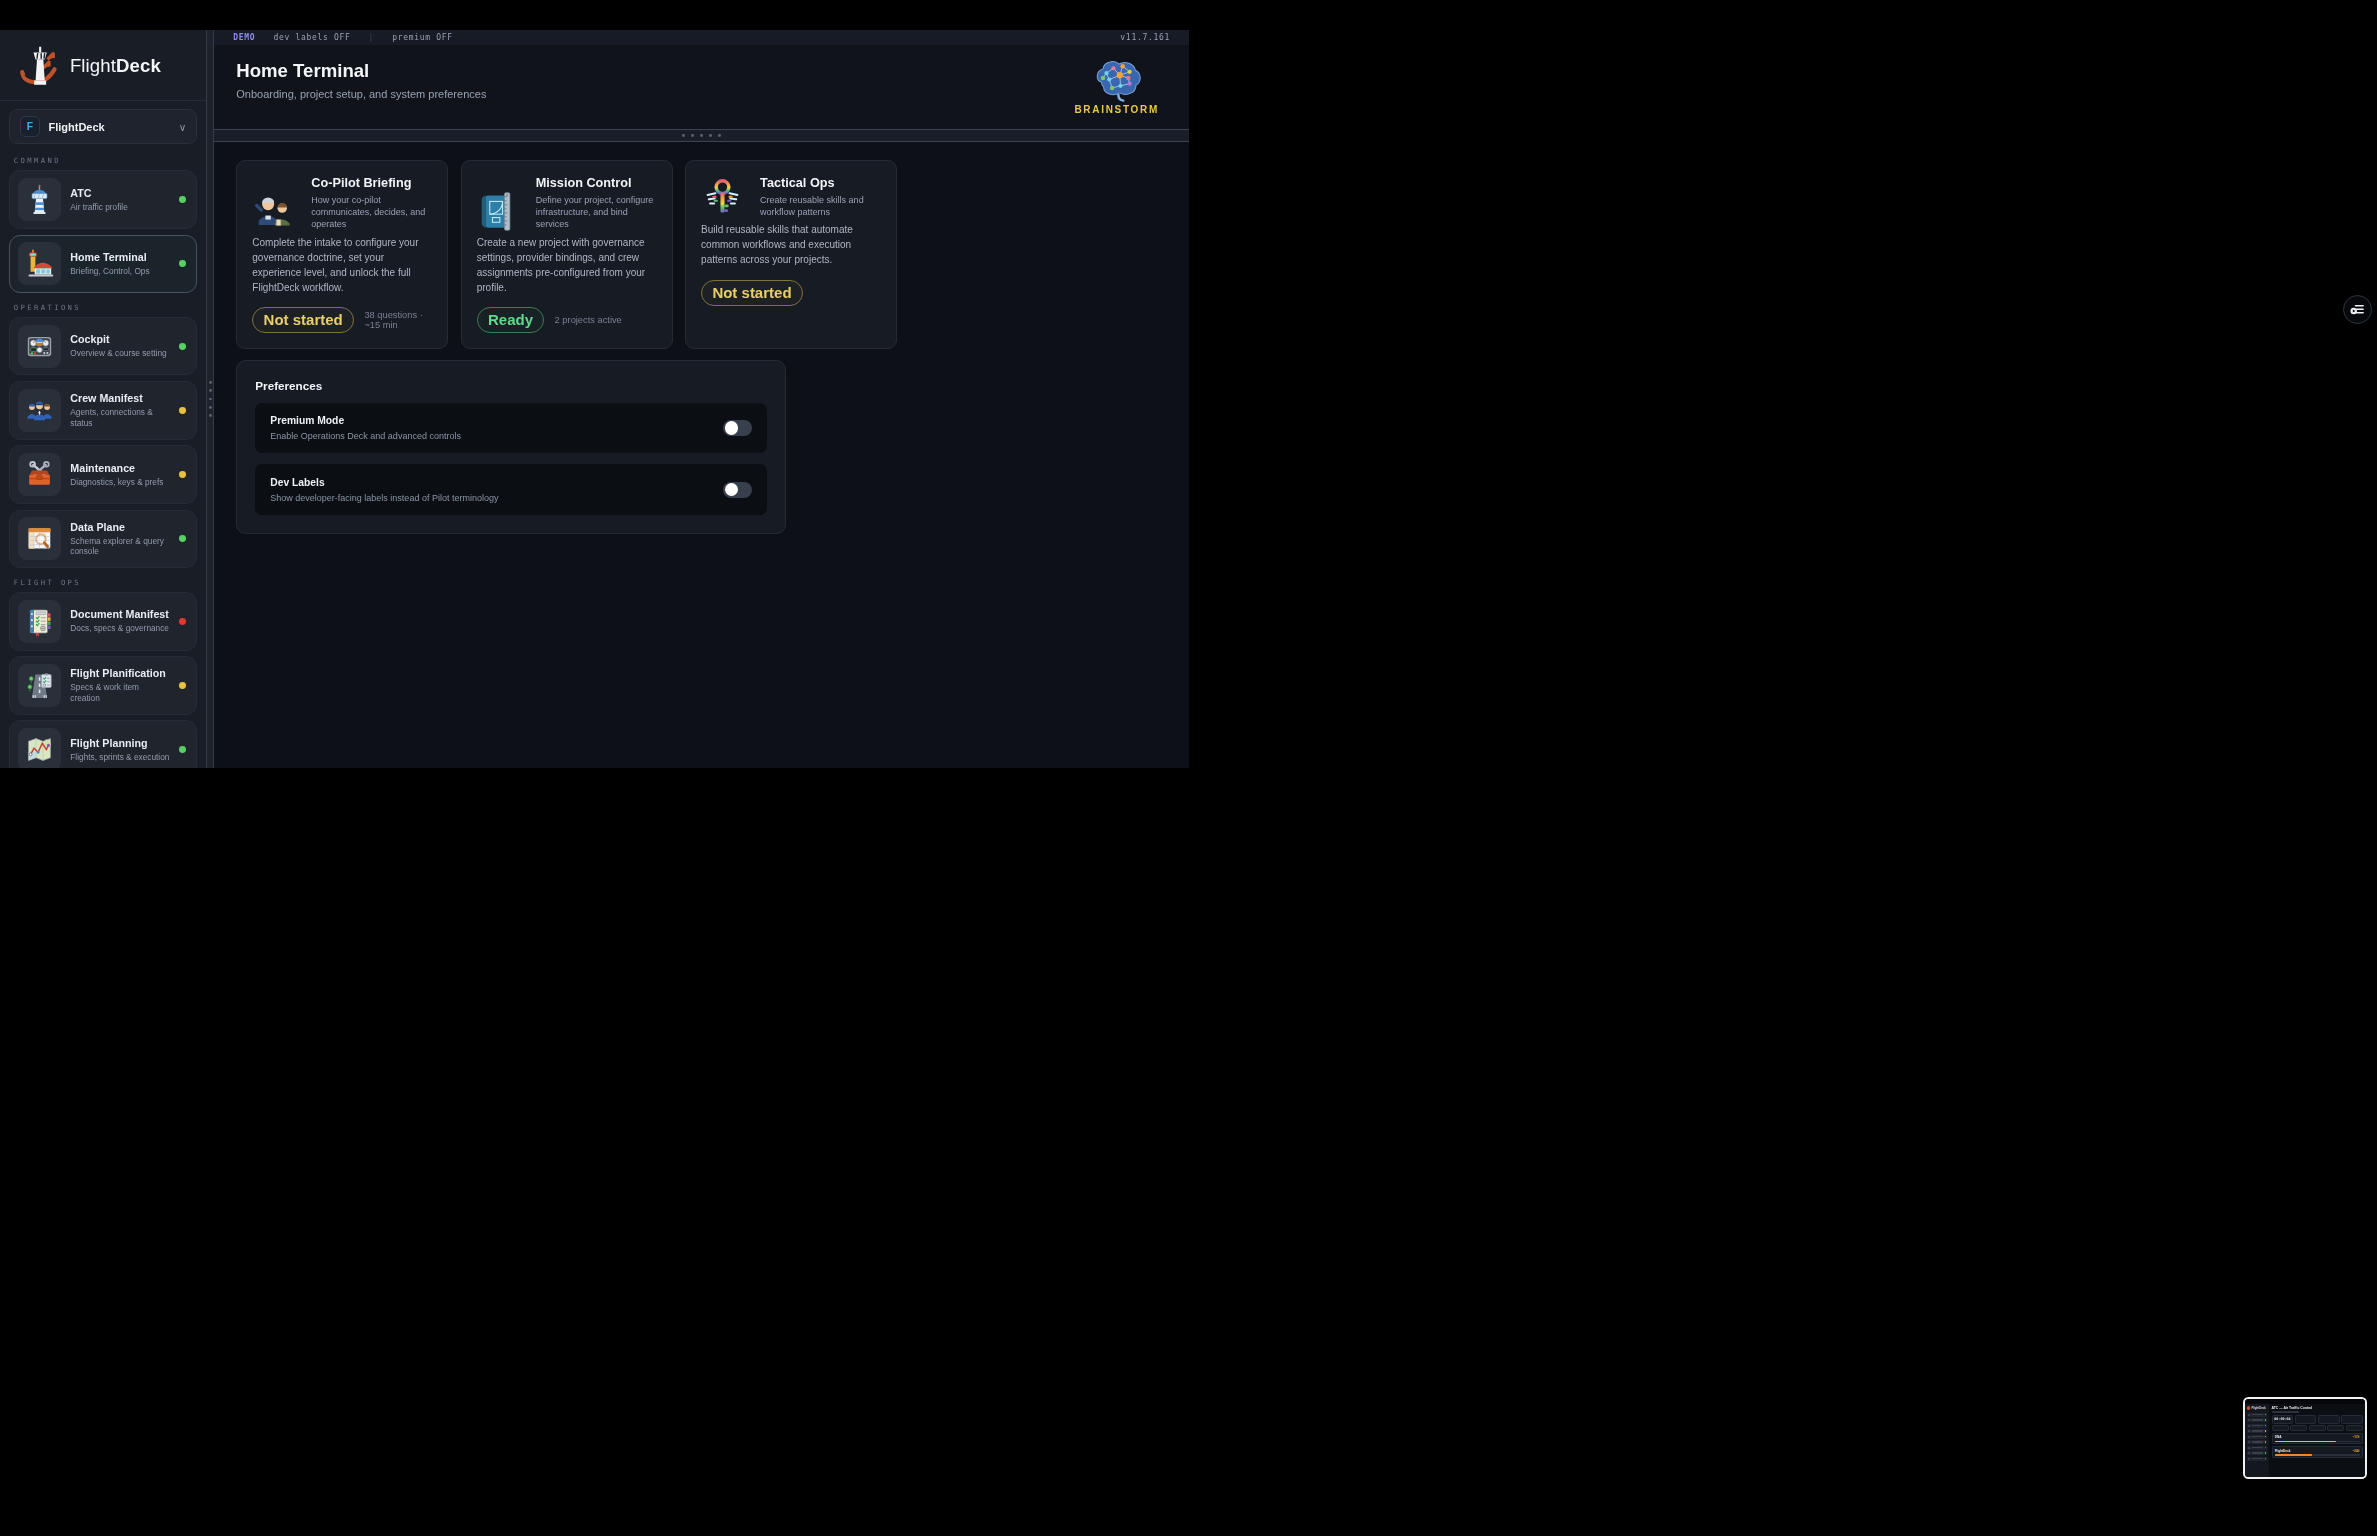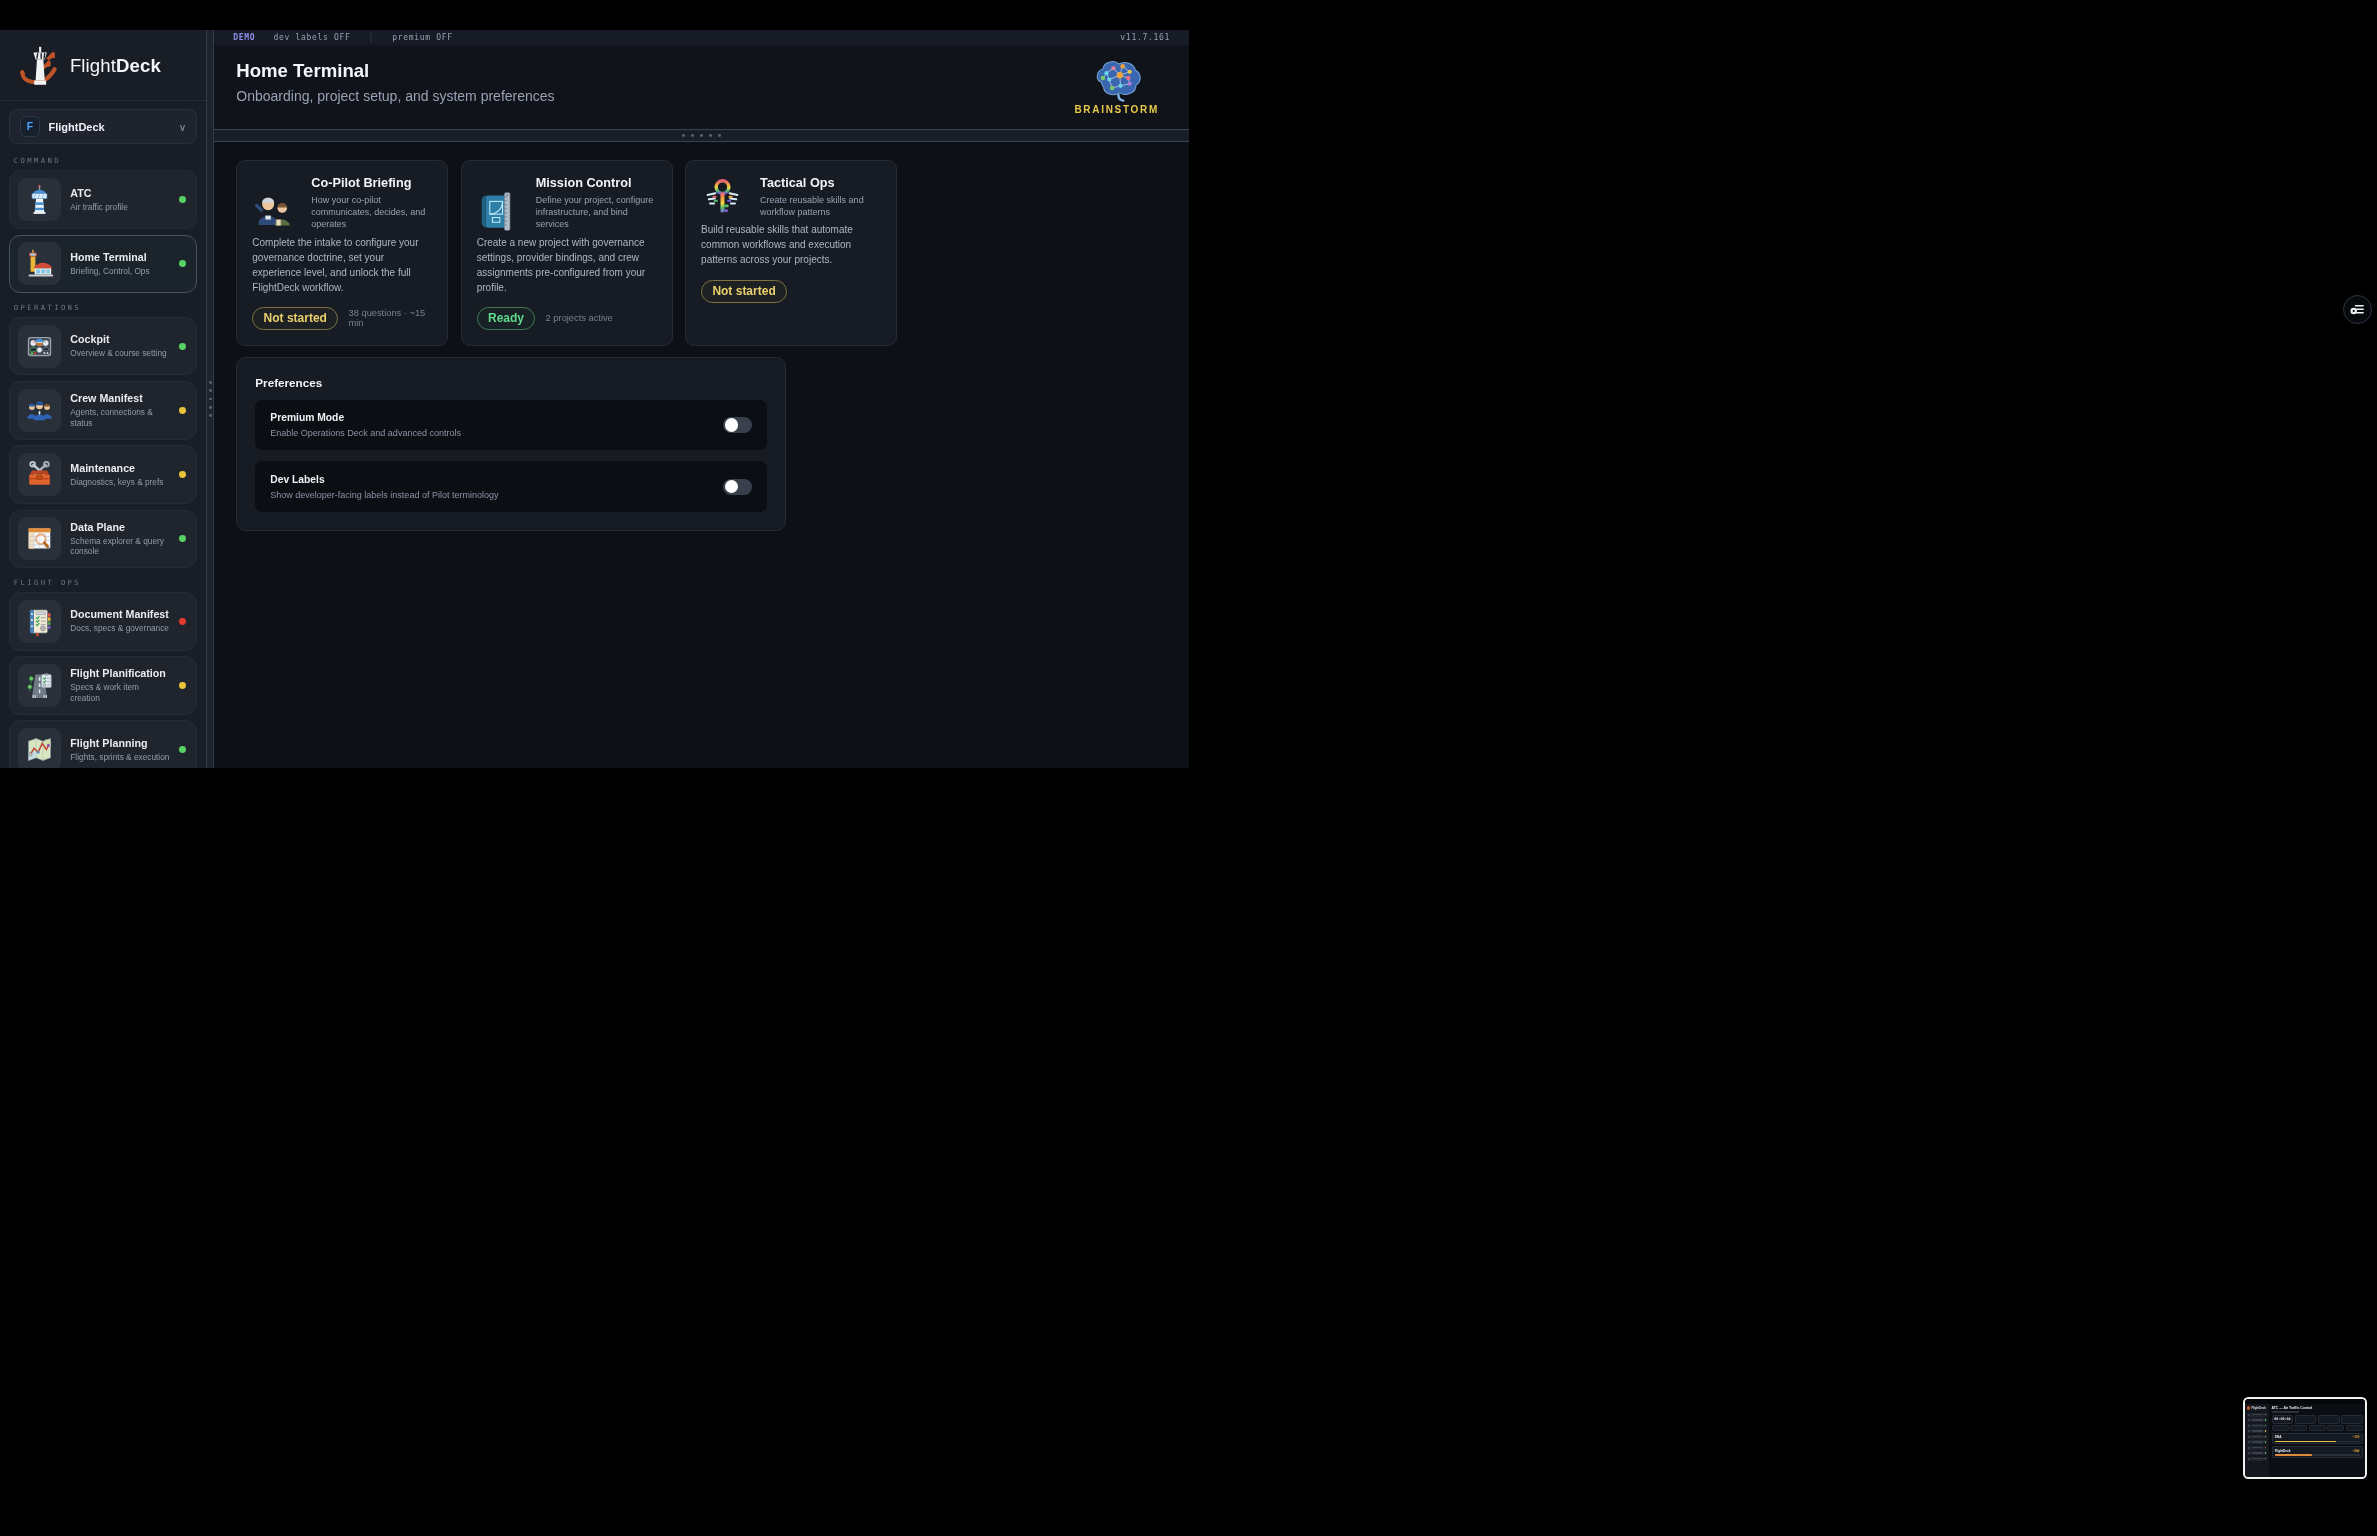--- a/index.html
+++ b/index.html
@@ -39,35 +39,35 @@
 
   
   .main{flex:1;display:flex;flex-direction:column;background:#c4b5fd;position:relative;min-width:0}
   .statusbar{height:15px;background:#171b25;display:flex;align-items:center;padding:0 19px;gap:18px;font-size:8px;letter-spacing:0.7px}
   .sb-demo{color:#8b8dea;font-weight:700}
   .sb-item{color:#99a0b4}
   .sb-div{color:#3d4454}
   .sb-right{margin-left:auto;color:#9aa1b5}
   .header{display:flex;align-items:flex-start;justify-content:space-between;padding:15px 30px 13.8px 22px;background:#10131a}
   .page-title{color:#f3f5f9;font-size:18.6px;font-weight:700}
-  .page-sub{color:#99a2b3;font-size:14px;margin-top:6.2px}
+  .page-sub{color:#99a2b3;font-size:11px;margin-top:6.2px}
   .brand{display:flex;flex-direction:column;align-items:center;margin-top:-2.8px}
   .brand svg{width:52px;height:45px}
   .brand-name{color:#e8c84a;font-weight:700;font-size:10px;letter-spacing:1.7px;margin-top:2.1px}
   .content{flex:1;background:#0d1016;padding:18px 0 0 22px;position:relative}
 
   .cards-row{display:flex;gap:12.4px}
   .card{width:212px;min-height:169px;background:#171b23;border:0.7px solid #252b36;border-radius:9px;padding:15px;display:flex;flex-direction:column;cursor:pointer}
   .card-head{display:flex;gap:16px;align-items:flex-end}
   .card-ic{width:43px;height:39px;flex-shrink:0;display:flex;align-items:center;justify-content:center}
   .card-title{color:#f2f4f8;font-size:12.7px;font-weight:700}
   .card-sub{color:#99a2b4;font-size:9px;margin-top:4.1px;line-height:1.35}
   .card-body{color:#aeb6c5;font-size:10px;line-height:1.5;margin-top:4px}
   .card-foot{display:flex;align-items:center;gap:10.3px;margin-top:12.4px}
-  .badge{padding:3.4px 10.3px;border-radius:687px;font-size:12px;font-weight:600;white-space:nowrap}
+  .badge{padding:3.4px 10.3px;border-radius:687px;font-size:15px;font-weight:600;white-space:nowrap}
   .badge.yellow{color:#e9cf6b;border:0.7px solid #7d7140;background:rgba(125,110,50,.07)}
   .badge.green{color:#62d98b;border:0.7px solid #3f7a53;background:rgba(45,120,75,.07)}
   .meta{color:#798093;font-size:9.3px}
 
   .prefs{width:550px;background:#171b23;border:0.7px solid #252b36;border-radius:9.6px;padding:18px;margin-top:11px}
   .prefs-title{color:#f2f4f8;font-size:11.7px;font-weight:700}
   .pref-row{display:flex;align-items:center;background:#0b0e13;border-radius:6.9px;padding:12.4px 15px;margin-top:11px}
   .pref-tx{flex:1}
   .pref-name{color:#eef1f5;font-size:10.3px;font-weight:700}
   .pref-desc{color:#8b94a6;font-size:9px;margin-top:4.8px}

